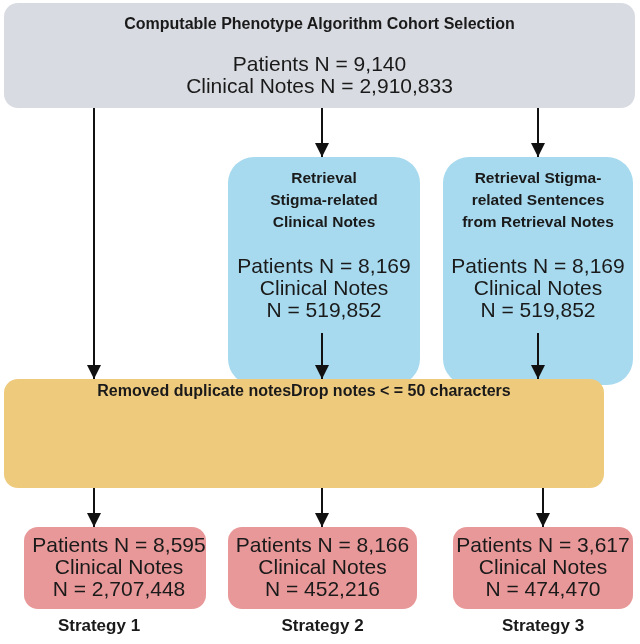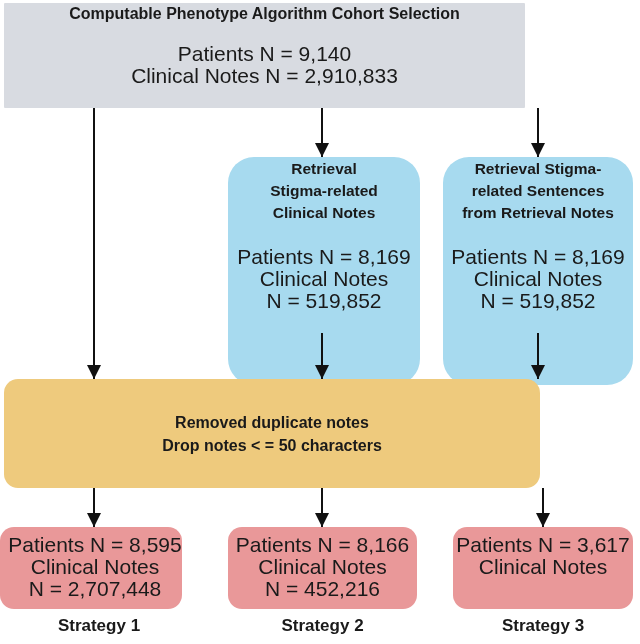--- a/index.html
+++ b/index.html
@@ -15,71 +15,72 @@
     height: 644px;
     background: #ffffff;
     overflow: hidden;
   }
   .box {
     position: absolute;
     text-align: center;
   }
   
   .top-box {
-    left: 4px; top: 3px; width: 521px; height: 105px;
+    left: 4px; top: 3px; width: 631px; height: 105px;
     background: #d8dbe1;
-    border-radius: 1px;
+    border-radius: 14px;
+    padding-top: 10px;
   }
   .top-title {
     font-weight: bold;
     font-size: 16px;
     line-height: 22px;
   }
   .top-gap { height: 18px; }
   .stat-line {
     font-size: 21px;
     line-height: 22px;
   }
   
   .retrieval-box {
     top: 157px; height: 228px;
     background: #a7daef;
     border-radius: 26px;
-    padding-top: 1px;
+    padding-top: 10px;
   }
   .retrieval-1 { left: 228px; width: 192px; }
   .retrieval-2 { left: 443px; width: 190px; }
   .header-line {
     font-weight: bold;
     font-size: 15.5px;
     line-height: 22px;
   }
   .mid-gap { height: 22px; }
   
   .filter-box {
-    left: 4px; top: 379px; width: 536px; height: 109px;
+    left: 4px; top: 379px; width: 600px; height: 109px;
     background: #eeca7d;
     border-radius: 14px;
     display: flex;
-    flex-direction: column;
+    flex-direction: row;
     justify-content: center;
   }
   .filter-line {
     font-weight: bold;
     font-size: 16px;
     line-height: 23px;
   }
   
   .result-box {
     top: 527px; height: 82px;
     background: #e99899;
     border-radius: 14px;
     padding-top: 7px;
   }
-  .result-1 { left: 0;   width: 182px; padding-left: 8px; }
+  .result-1 { left: 24px;   width: 182px; padding-left: 8px; }
   .result-2 { left: 228px; width: 189px; }
   .result-3 { left: 453px; width: 180px; }
   
   .strategy-label {
     position: absolute;
     top: 616px;
     text-align: center;
     font-weight: bold;
     font-size: 17px;
     line-height: 20px;
@@ -166,19 +167,20 @@
     <div class="stat-line">N = 2,707,448</div>
   </div>
   <div class="box result-box result-2">
     <div class="stat-line">Patients N = 8,166</div>
     <div class="stat-line">Clinical Notes</div>
     <div class="stat-line">N = 452,216</div>
   </div>
   <div class="box result-box result-3">
     <div class="stat-line">Patients N = 3,617</div>
     <div class="stat-line">Clinical Notes</div>
+    <div class="stat-line">N = 474,470</div>
   </div>
 
   <div class="strategy-label strategy-1">Strategy 1</div>
   <div class="strategy-label strategy-2">Strategy 2</div>
   <div class="strategy-label strategy-3">Strategy 3</div>
 
 </div>
 
 </body></html>

